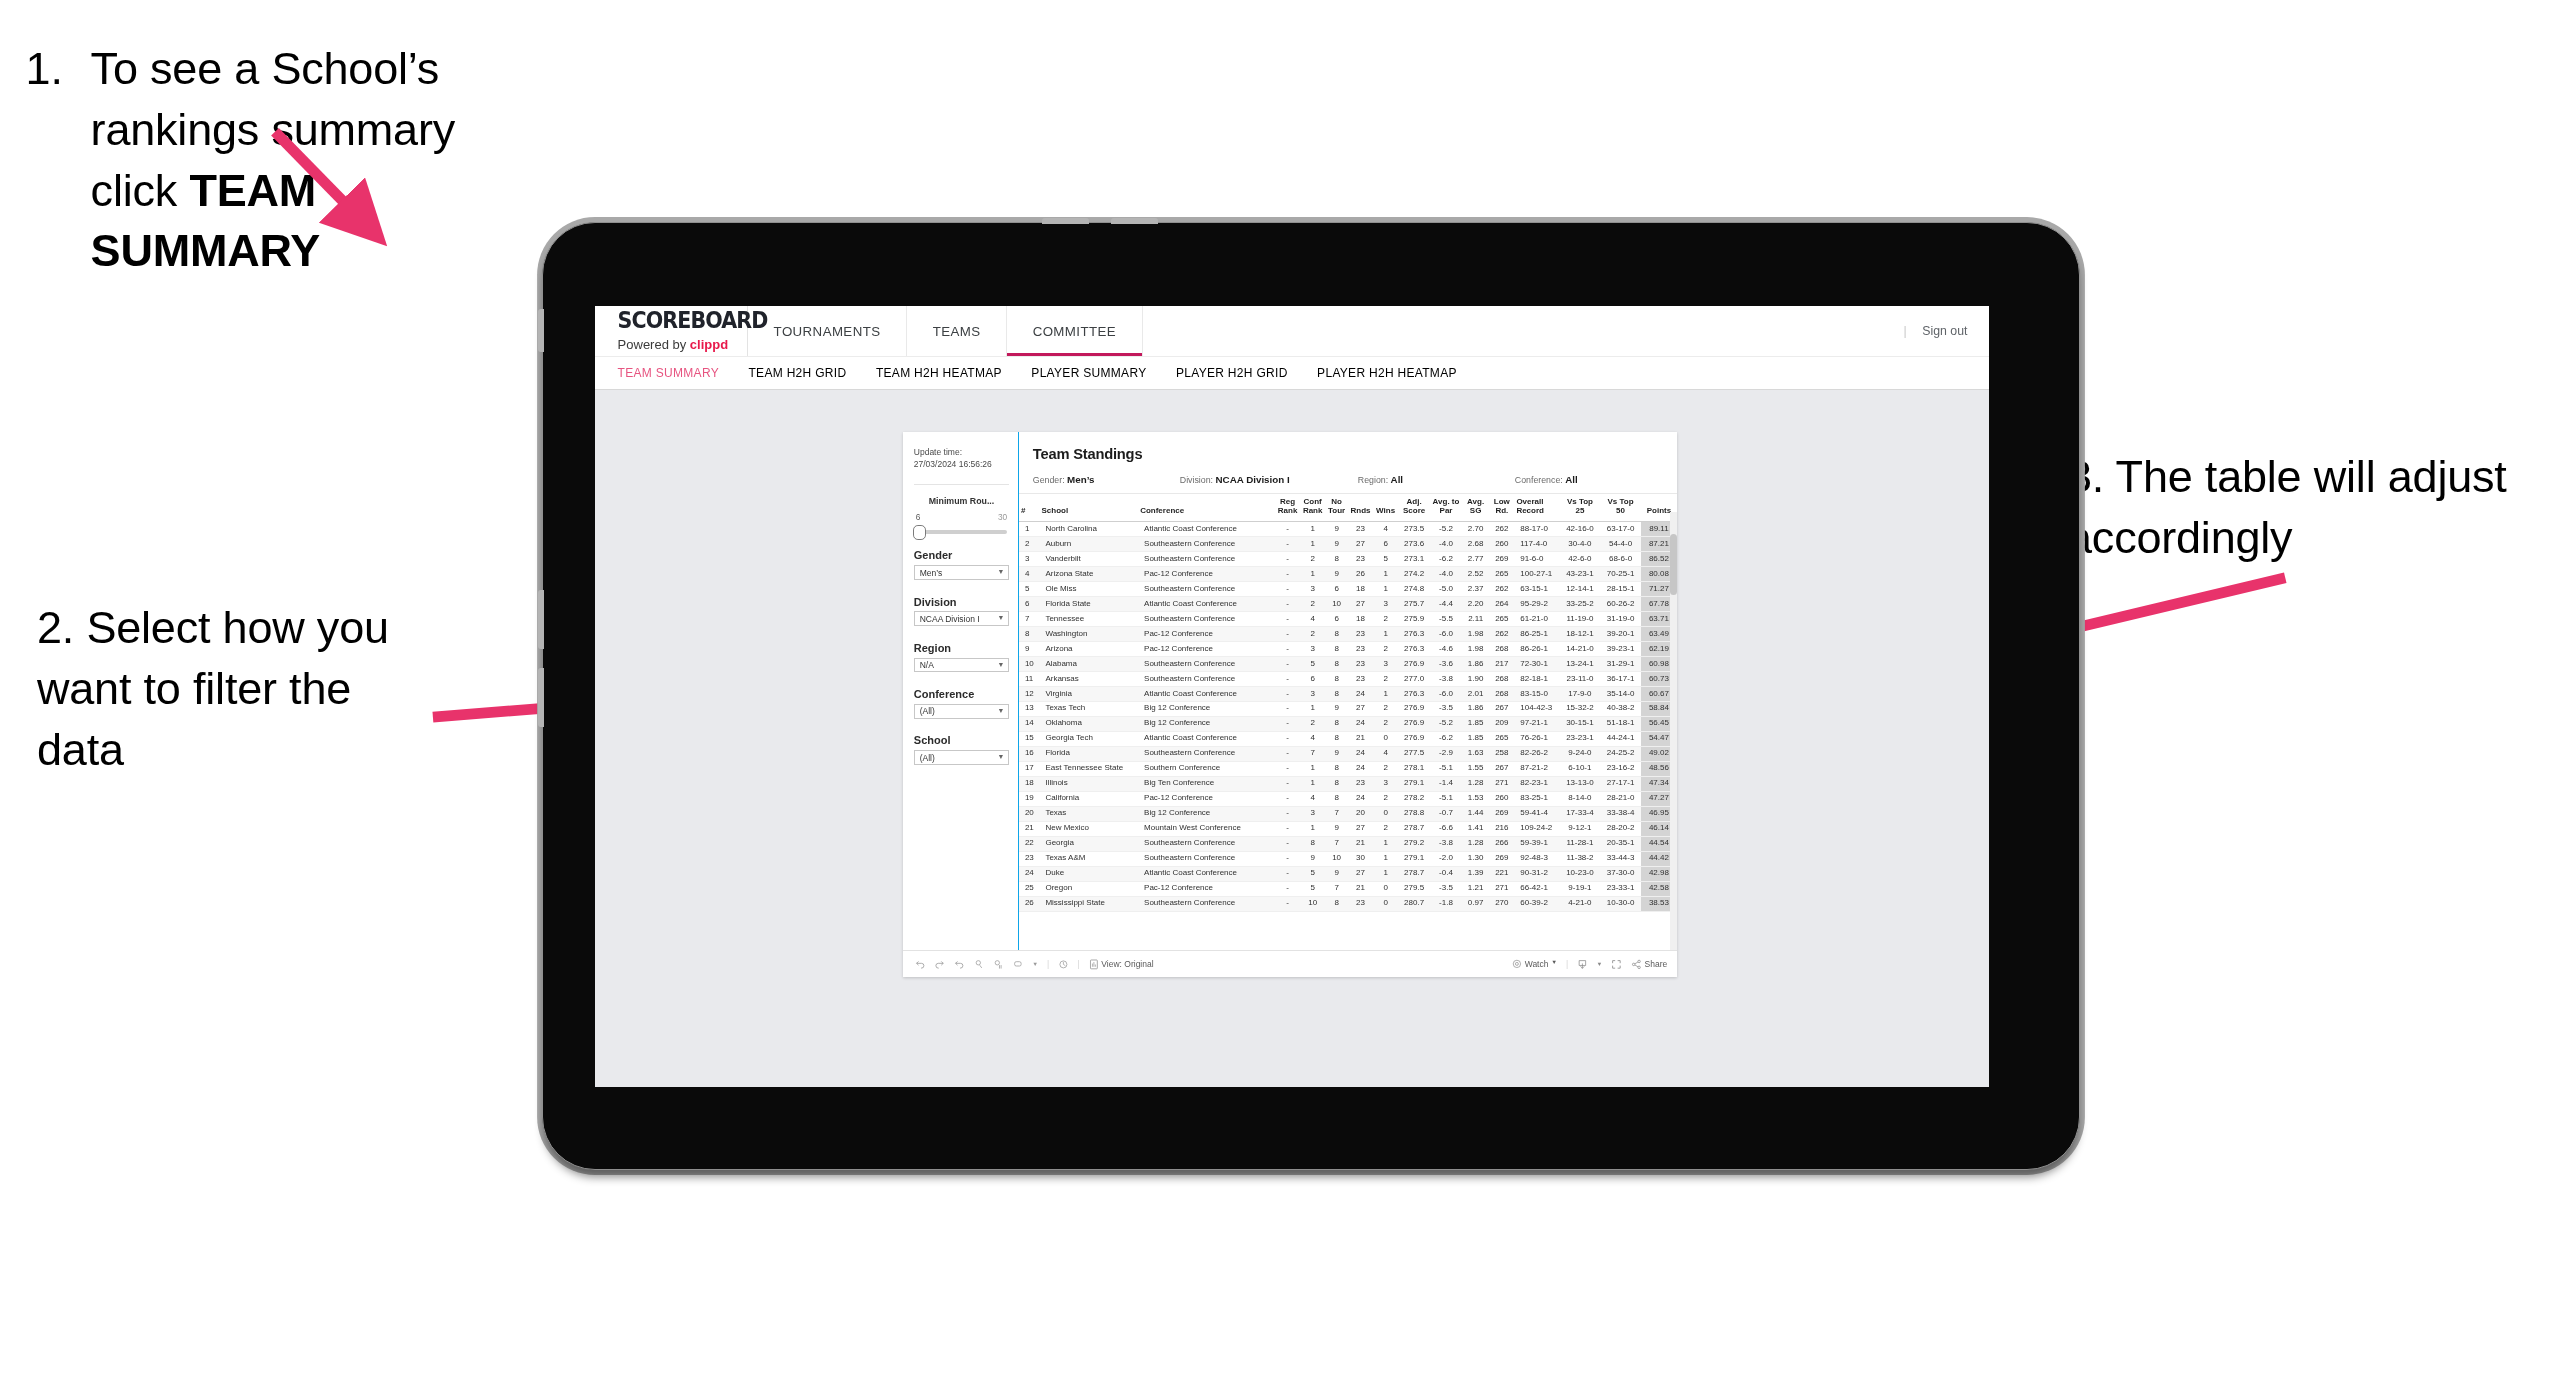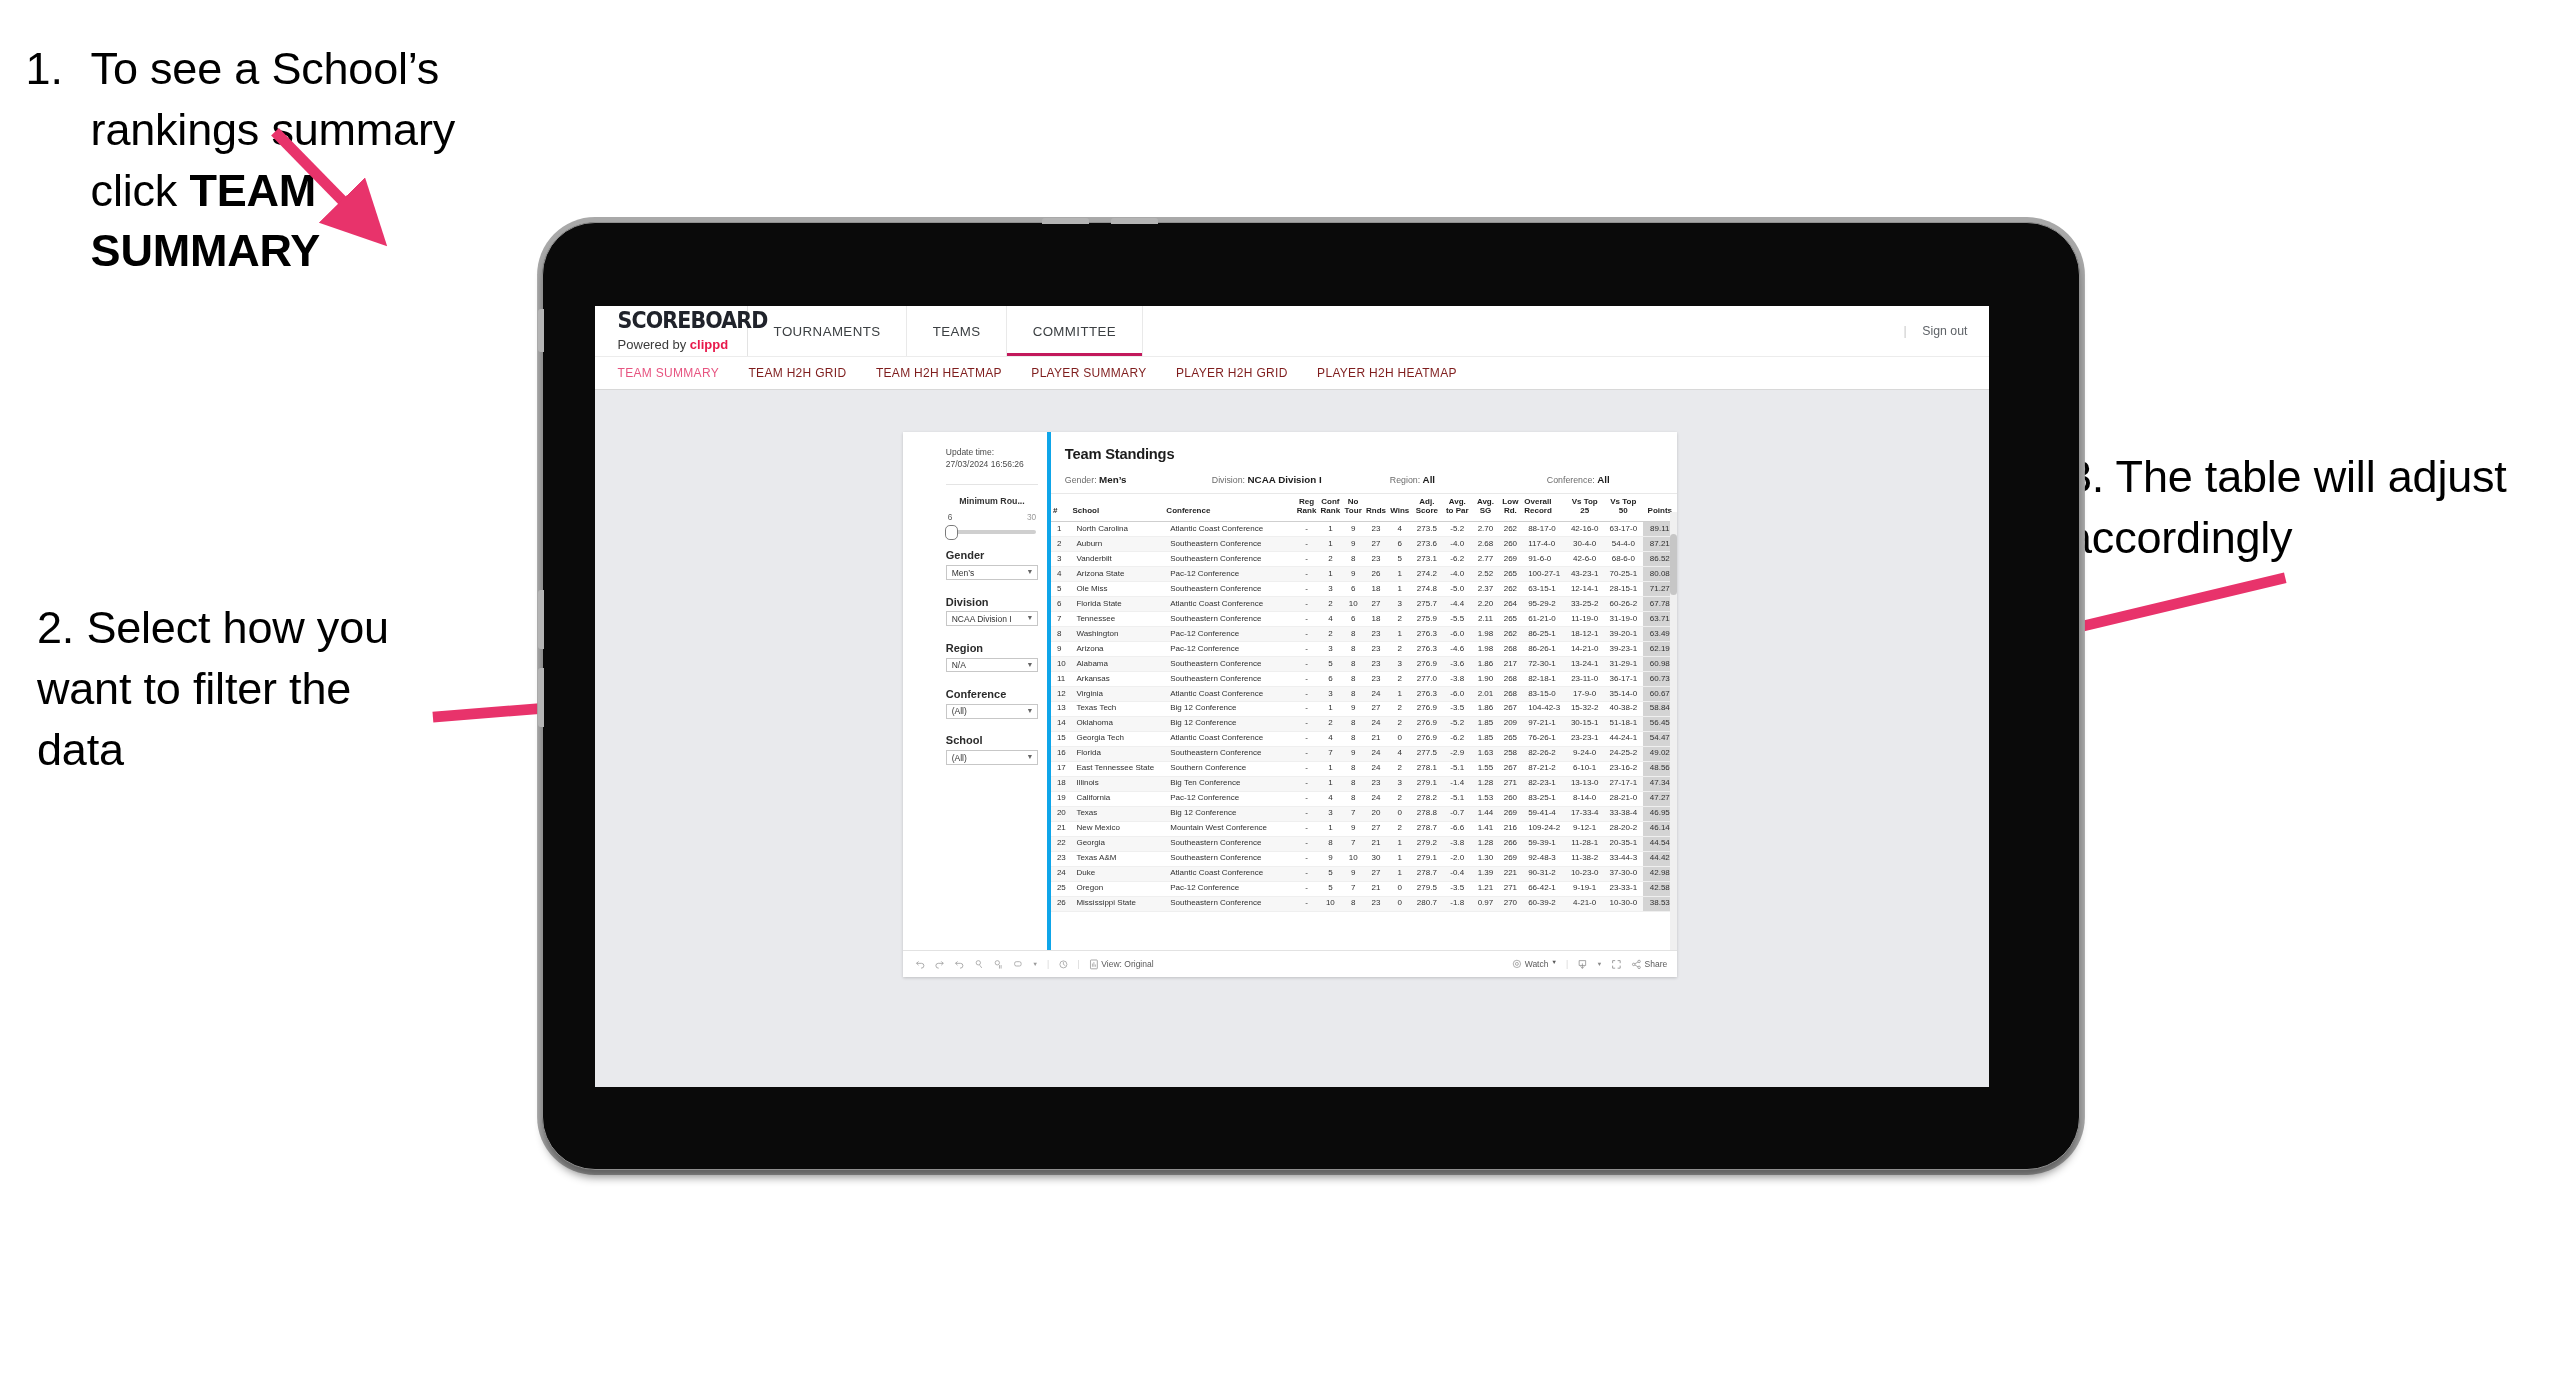--- a/index.html
+++ b/index.html
@@ -112,21 +112,21 @@
     background: #ffffff;
     border-top: 1px solid #ececec;
     border-bottom: 1px solid #d8d8d8;
     display:flex; align-items:center;
     padding-left: 22.6px;
     gap: 29.5px;
   }
   .subnav-item {
     font-size: 12px;
     letter-spacing: 0.3px;
-    color: #7f1d1d;
+    color: #000000;
     white-space: nowrap;
   }
   .subnav-item.active { color: #e75480; }
 
   
   #content { position:relative; height: 699px; background:#e9eaed; }
 
   
   #viz {
     position: absolute;
@@ -134,26 +134,25 @@
     width: 774px; height: 545px;
     background: #ffffff;
     box-shadow: 0 1px 2.9px rgba(0,0,0,0.18);
     display: flex; flex-direction: column;
   }
   #viz-body { flex:1; display:flex; min-height:0; }
 
   
   #rail {
     width: 116px;
-    border-right: 4px solid #0ea5e9;
+    border-right: 1px solid #0ea5e9;
     padding: 13.8px 8.8px 0 10.8px;
     box-sizing: border-box;
     font-size: 8.8px;
     color: #333;
-    margin-left: 32px;
   }
   #rail .upd { font-size: 8.5px; color:#4a4a4a; line-height:1.45; }
   #rail .sep { height:1px; background:#e4e4e4; margin:13.8px 0 10.8px 0; }
   #rail .slider-title { font-size:8.8px; font-weight:700; color:#333; text-align:center; margin-bottom:5.9px; }
   #rail .slider-vals { display:flex; justify-content:space-between; font-size:8.3px; color:#5a5a5a; padding:0 2px 3.9px 2px; }
   #rail .slider-vals .mx { color:#9a9a9a; }
   .slider-track { position:relative; height:3.9px; background:#cfcfcf; border-radius:2px; margin: 3.9px 2px 0 2px; }
   .slider-knob {
     position:absolute; left:-2.9px; top:-4.4px; width:10.8px; height:12.8px;
     background:#fff; border:1.3px solid #7a7a7a; border-radius:4.9px;

